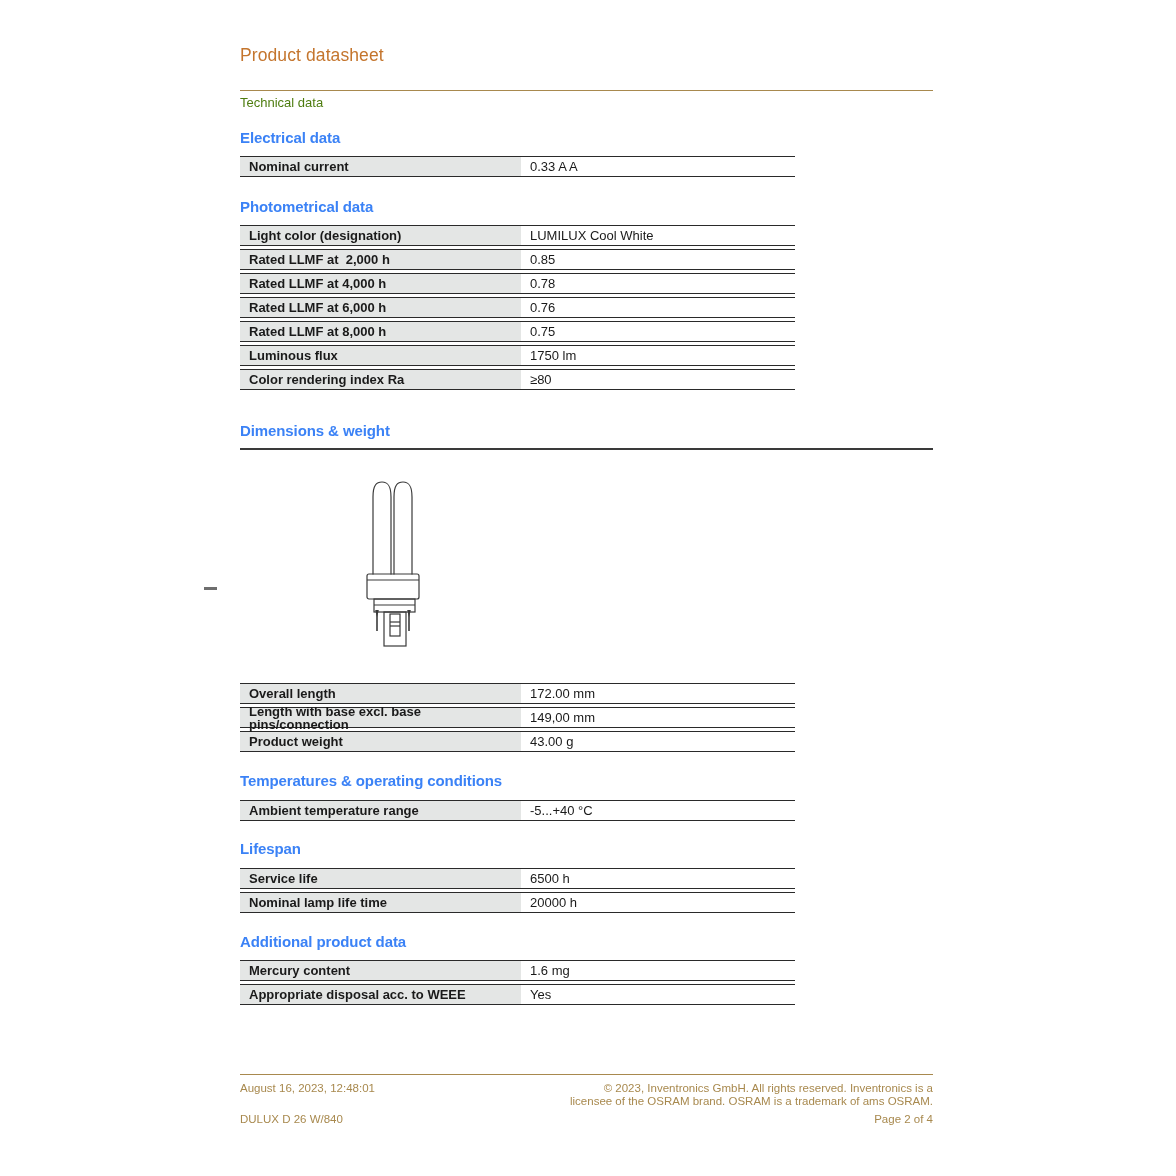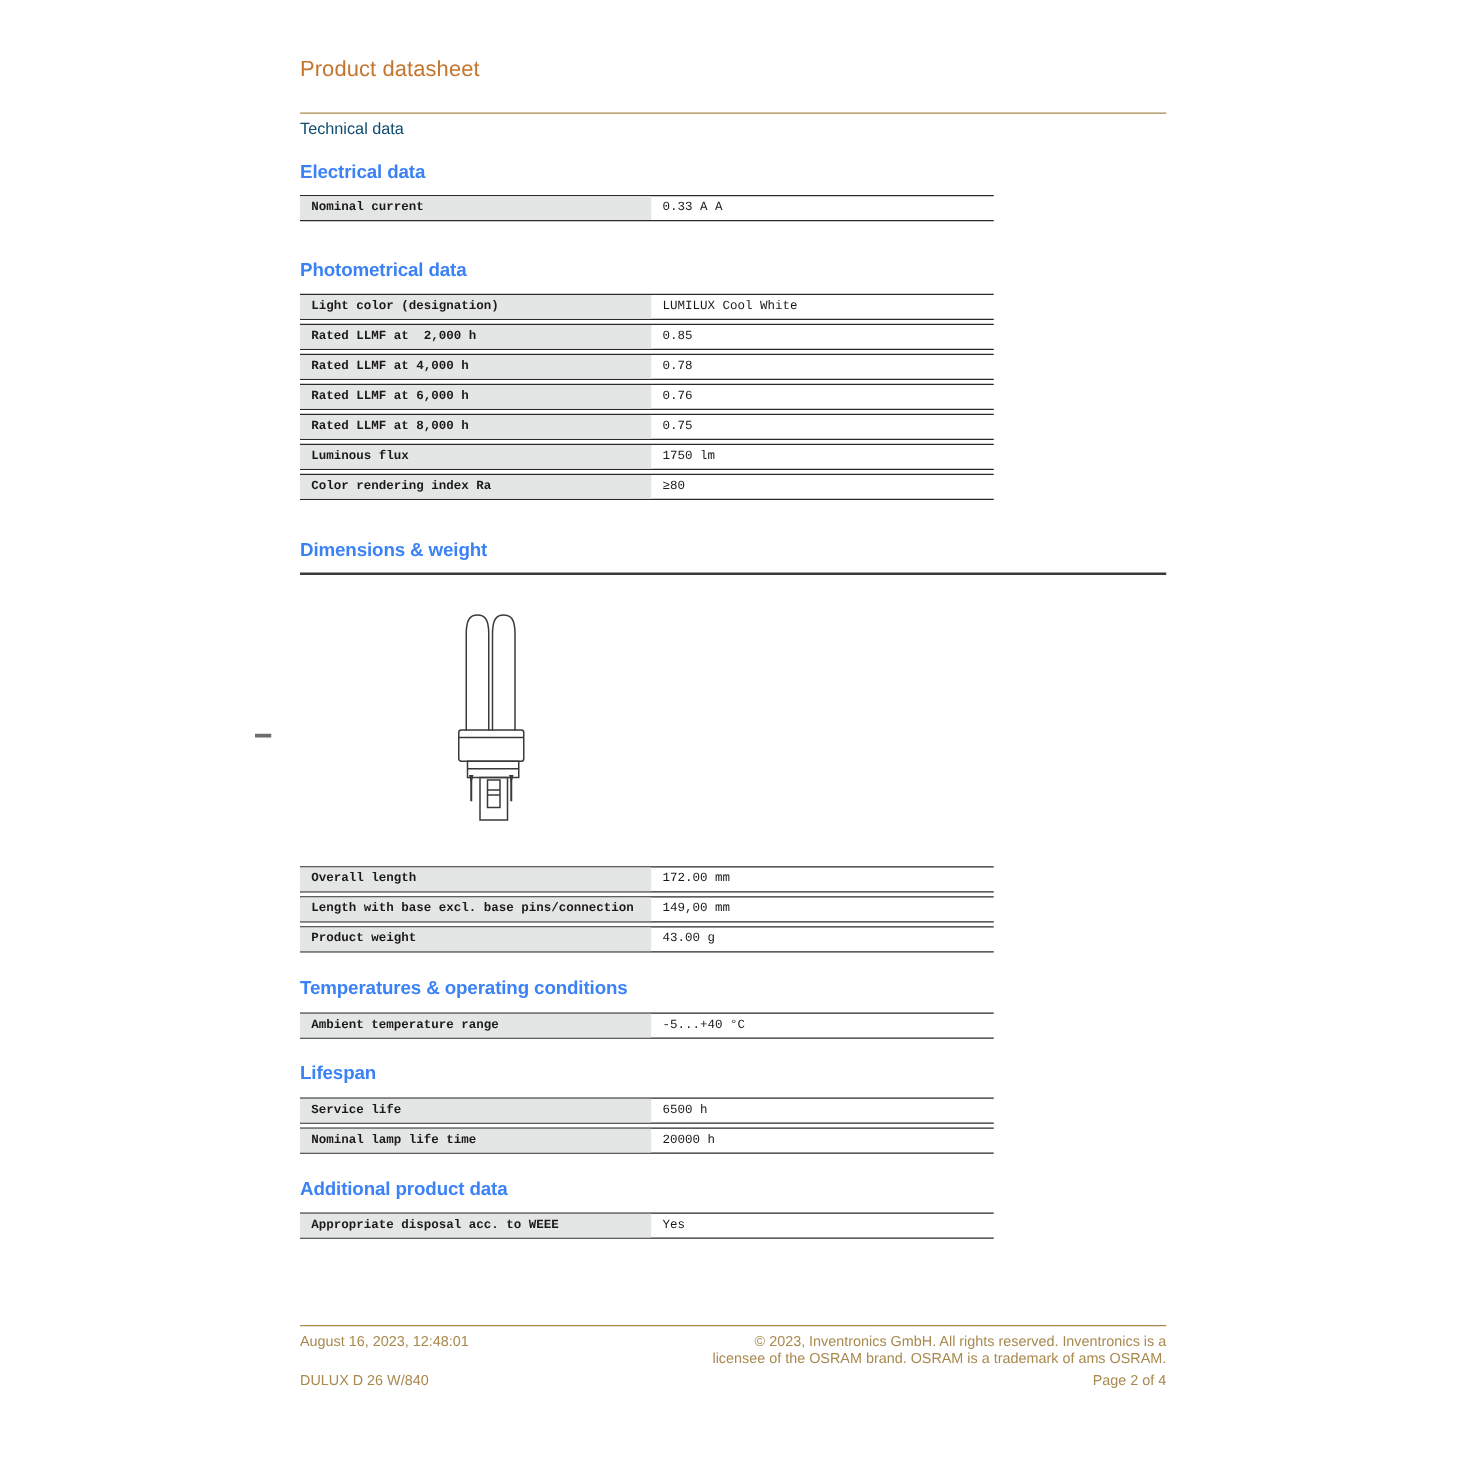--- a/index.html
+++ b/index.html
@@ -21,30 +21,30 @@
     color: #C4752D;
     letter-spacing: 0.1px;
   }
   .rule-tan {
     border: none; border-top: 1.5px solid #A8894E;
     margin: 24px 0 0 0; width: 693px;
   }
   .subtitle {
     margin-top: 4px;
     font-size: 13px; line-height: 16px;
-    color: #0c4a6e;
+    color: #4d7c0f;
   }
 
   .sec-heading {
     font-size: 15px; line-height: 18px;
     font-weight: 700; color: #3b82f6;
     letter-spacing: -0.1px;
   }
   .mt-elec   { margin-top: 18px; }
-  .mt-photo  { margin-top: 31px; }
+  .mt-photo  { margin-top: 21px; }
   .mt-dim    { margin-top: 32px; }
   .mt-temp   { margin-top: 20px; }
   .mt-life   { margin-top: 19px; }
   .mt-add    { margin-top: 20px; }
 
   .rule-dark {
     border: none; border-top: 2px solid #3a3a3a;
     margin: 8px 0 0 0; width: 693px;
   }
 
@@ -52,23 +52,22 @@
   .spec-table.mt10 { margin-top: 10px; }
   .spec-row {
     display: flex;
     border-top: 1.5px solid #2a2a2a;
     border-bottom: 1.5px solid #2a2a2a;
     margin-bottom: 3px;
     height: 21px;
   }
   .spec-cell {
     display: flex; align-items: center;
-    font-size: 10px; line-height: 13px;
+    font-size: 13px; line-height: 13px;
     white-space: pre-wrap;
-    font-family: Liberation Mono, monospace;
   }
   .spec-label {
     width: 281px; background: #E4E6E5;
     padding-left: 9px; font-weight: 700;
   }
   .spec-value { flex: 1; padding-left: 9px; }
 
   .figure {
     position: relative;
     margin-top: 27px;
@@ -204,20 +203,24 @@
     </div>
     <div class="spec-row">
       <div class="spec-cell spec-label">Nominal lamp life time</div>
       <div class="spec-cell spec-value">20000 h</div>
     </div>
   </div>
 
   <div class="sec-heading mt-add">Additional product data</div>
   <div class="spec-table">
     <div class="spec-row">
+      <div class="spec-cell spec-label">Mercury content</div>
+      <div class="spec-cell spec-value">1.6 mg</div>
+    </div>
+    <div class="spec-row">
       <div class="spec-cell spec-label">Appropriate disposal acc. to WEEE</div>
       <div class="spec-cell spec-value">Yes</div>
     </div>
   </div>
 
   <hr class="footer-rule">
   <div class="footer-row r1">
     <div>August 16, 2023, 12:48:01</div>
     <div class="footer-right">
       <div>© 2023, Inventronics GmbH. All rights reserved. Inventronics is a</div>

